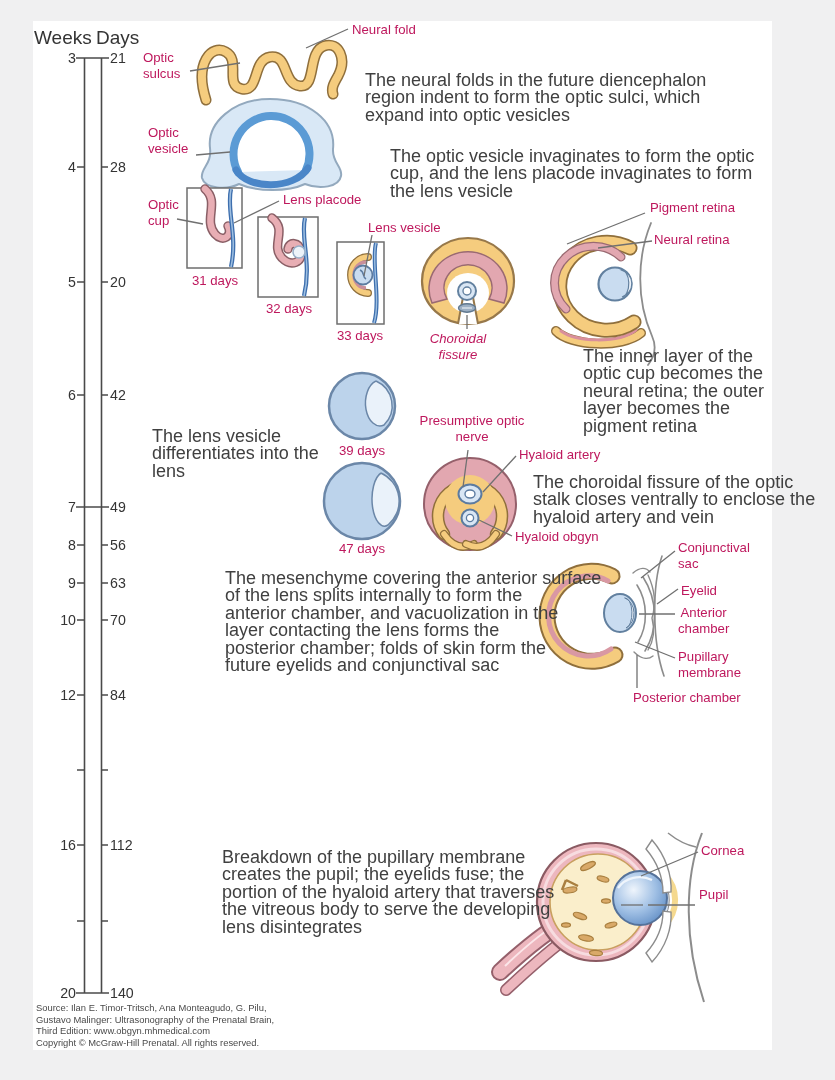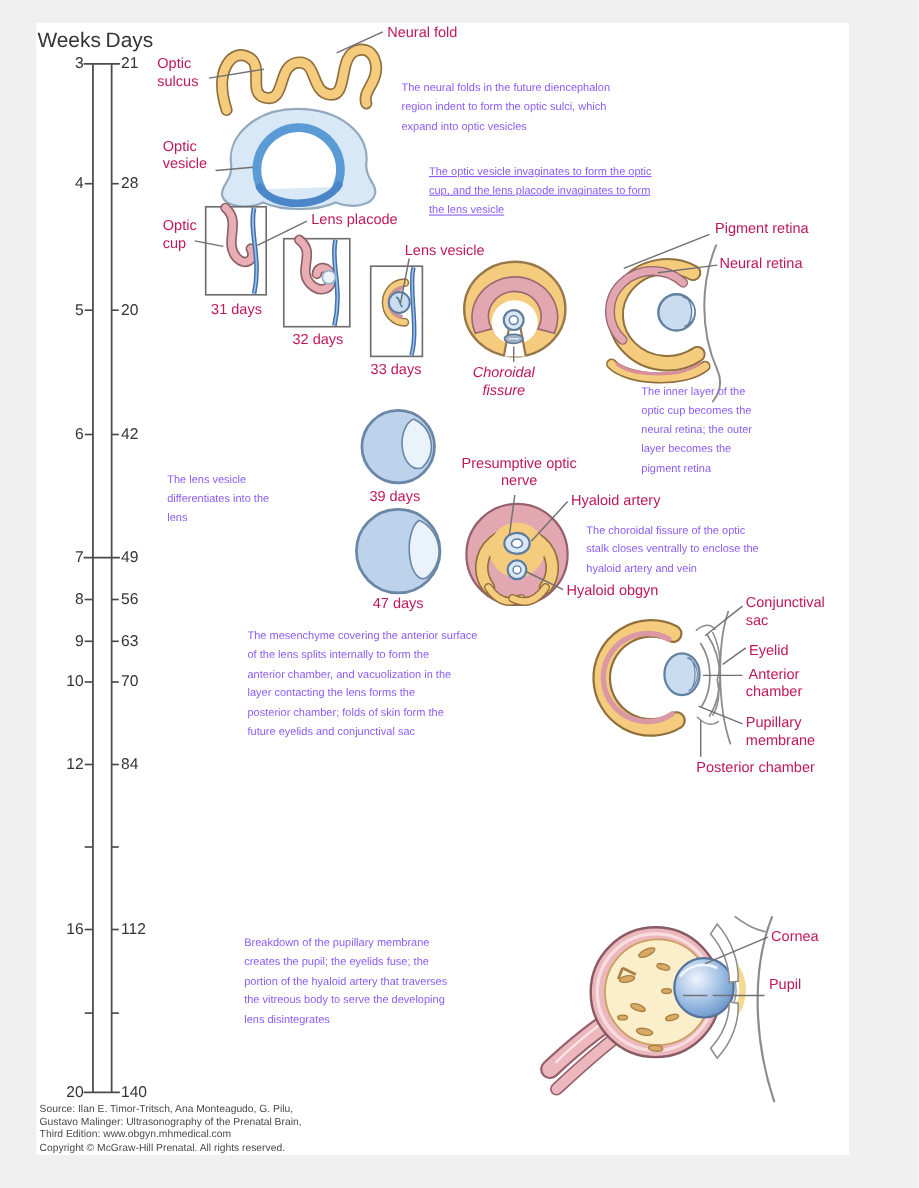--- a/index.html
+++ b/index.html
@@ -8,21 +8,21 @@
     background:#f0f0f1;
     font-family:"Liberation Sans","DejaVu Sans",sans-serif;
     color:#3e3e3e;overflow:hidden;
   }
   #panel{
     position:absolute;left:33px;top:21px;width:739px;height:1029px;
     background:#ffffff;
   }
   #art-svg{position:absolute;left:0;top:0;width:835px;height:1080px;}
   .lbl{position:absolute;font-size:13.2px;line-height:15.5px;color:#be185d;white-space:pre-line;}
-  .par{position:absolute;font-size:10px;line-height:17.4px;color:#8b5cf6;white-space:pre-line;}
+  .par{position:absolute;font-size:18px;line-height:17.4px;color:#404040;white-space:pre-line;}
   .cap{text-align:center;}
   .tl-head{position:absolute;font-size:19px;color:#343434;}
   .tl-num{position:absolute;font-size:14.2px;color:#343434;line-height:18px;}
   .tl-week{left:30px;width:46px;text-align:right;}
   .tl-day{left:110px;width:46px;text-align:left;}
   .src{position:absolute;font-size:9.4px;line-height:11.6px;color:#4a4a4a;white-space:pre-line;}
 </style>
 </head>
 <body>
 
@@ -250,27 +250,27 @@
 chamber</div>
 <div class="lbl" style="left:678px;top:649px;">Pupillary
 membrane</div>
 <div class="lbl" style="left:633px;top:690px;">Posterior chamber</div>
 <div class="lbl" style="left:701px;top:843px;">Cornea</div>
 <div class="lbl" style="left:699px;top:887px;">Pupil</div>
 
 <div class="lbl cap" style="left:187px;top:273px;width:56px;">31 days</div>
 <div class="lbl cap" style="left:258px;top:301px;width:62px;">32 days</div>
 <div class="lbl cap" style="left:335px;top:328px;width:50px;">33 days</div>
-<div class="lbl cap" style="left:318px;top:443px;width:64px;text-align:right;">39 days</div>
+<div class="lbl cap" style="left:330px;top:443px;width:64px;">39 days</div>
 <div class="lbl cap" style="left:328px;top:541px;width:68px;">47 days</div>
 
 <div class="par" style="left:365px;top:72px;">The neural folds in the future diencephalon
 region indent to form the optic sulci, which
 expand into optic vesicles</div>
-<div class="par" style="left:390px;top:148px;text-decoration:underline;">The optic vesicle invaginates to form the optic
+<div class="par" style="left:390px;top:148px;">The optic vesicle invaginates to form the optic
 cup, and the lens placode invaginates to form
 the lens vesicle</div>
 <div class="par" style="left:583px;top:348px;">The inner layer of the
 optic cup becomes the
 neural retina; the outer
 layer becomes the
 pigment retina</div>
 <div class="par" style="left:152px;top:428px;">The lens vesicle
 differentiates into the
 lens</div>

